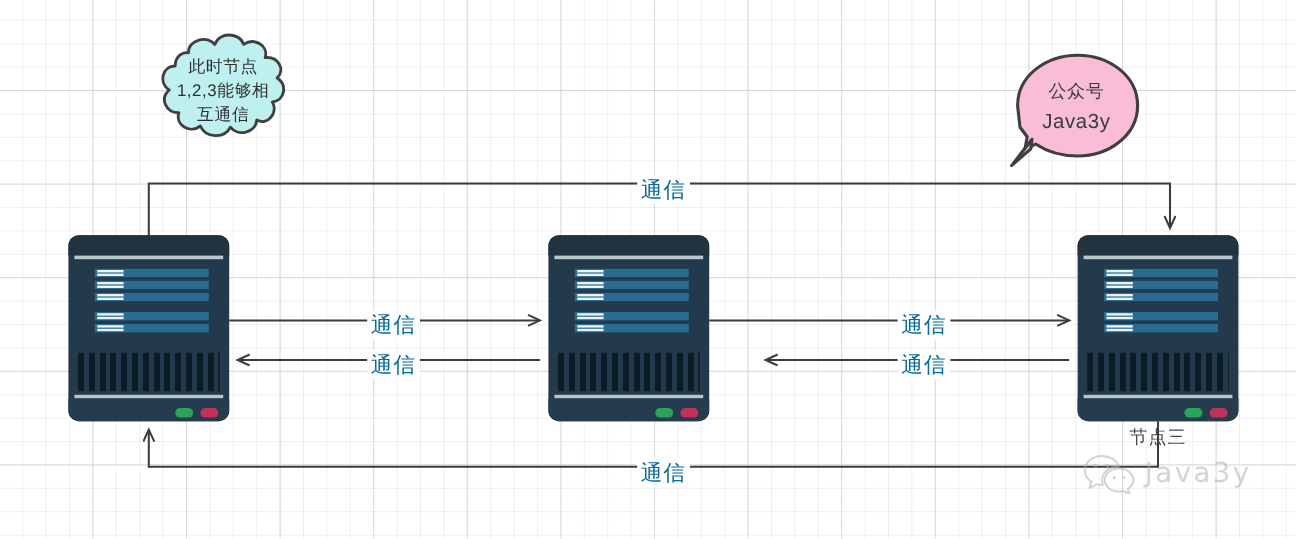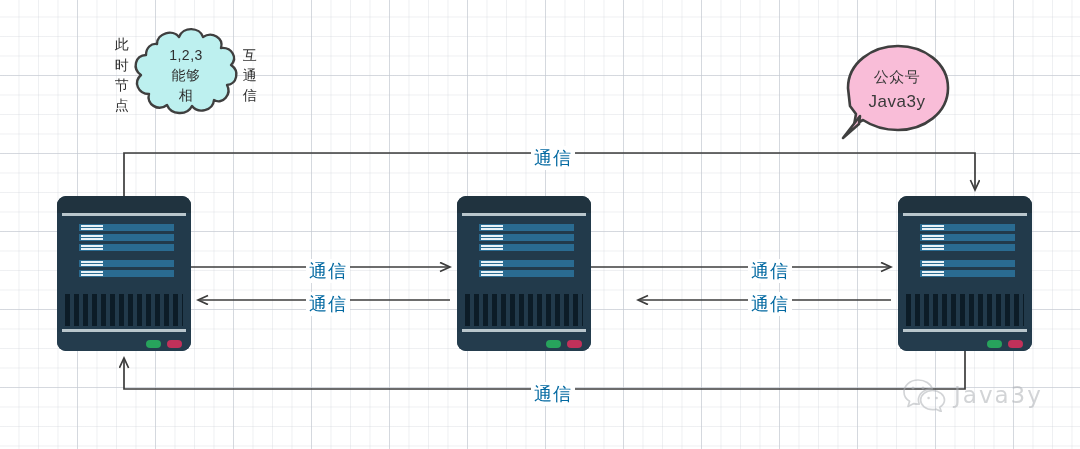--- a/index.html
+++ b/index.html
@@ -73,23 +73,23 @@
   
   .edge-label{
     position:absolute;font-size:18px;color:#0369a1;
     background:#ffffff;padding:0 3px;white-space:nowrap;letter-spacing:1px;
   }
 
   
   .cloudwrap{position:absolute;}
   .cloud-text{
     position:absolute;left:0;top:0;width:100%;height:100%;
-    display:flex;align-items:center;justify-content:center;
+    display:flex;flex-direction:column;align-items:center;justify-content:center;
     font-size:14px;color:#2f2f2f;line-height:1.45;letter-spacing:.5px;
-    text-align:center;pointer-events:none;gap:40px;
+    text-align:center;pointer-events:none;
   }
   .bubble-text{
     position:absolute;left:0;top:0;width:100%;height:100%;
     display:flex;flex-direction:column;align-items:center;justify-content:center;
     font-size:15px;color:#3a3a3a;line-height:1.5;letter-spacing:.5px;
     text-align:right;pointer-events:none;
   }
   .bubble-text .l2{font-size:17px;}
 
   
@@ -185,20 +185,21 @@
         <div class="bar"></div>
         <div class="bar"></div>
       </div>
       <div class="srv-vents"></div>
       <div class="srv-midline"></div>
       <div class="srv-base"></div>
       <div class="led green"></div>
       <div class="led red"></div>
     </div>
   </div>
+  <div class="node-label" style="left:885px;top:355px;">节点三</div>
 
   <div class="cloudwrap" style="left:126px;top:22px;width:120px;height:106px;">
     <svg width="120" height="106" viewBox="0 0 120 106" xmlns="http://www.w3.org/2000/svg">
       <path d="M31,22 C31,11 47,7 53,15 C57,4 74,5 77,15 C86,9 98,16 95,26
                C106,25 112,36 105,43 C114,49 111,62 101,63 C106,72 97,83 88,78
                C87,89 72,92 66,84 C61,94 45,93 41,83 C32,90 20,82 23,72
                C12,72 7,60 15,53 C6,47 9,33 20,33 C20,26 25,21 31,22 Z" fill="#bdf0ef" stroke="#3f3f3f" stroke-width="2.4" stroke-linejoin="round"></path>
     </svg>
     <div class="cloud-text">
       <span>此时节点</span>

